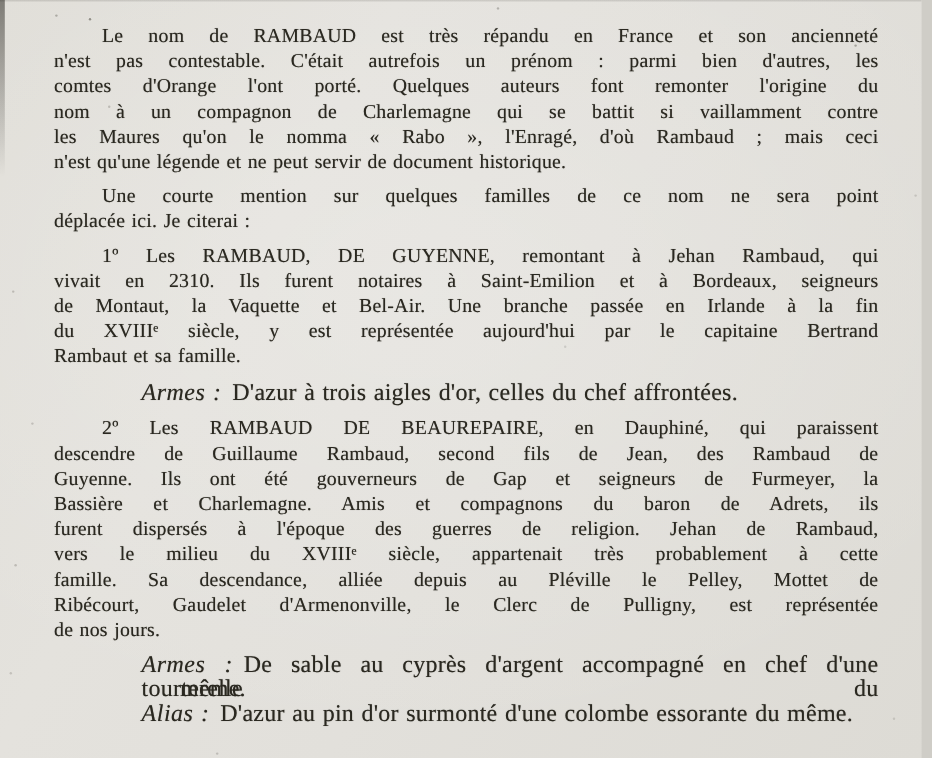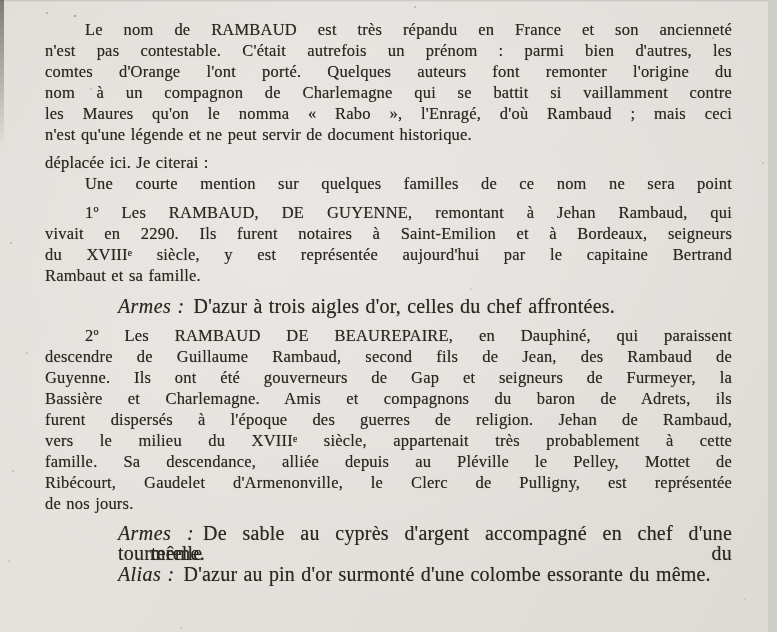--- a/index.html
+++ b/index.html
@@ -96,27 +96,28 @@
     <div class="para p1">
       <div class="line ind">Le nom de RAMBAUD est très répandu en France et son ancienneté</div>
       <div class="line">n'est pas contestable. C'était autrefois un prénom : parmi bien d'autres, les</div>
       <div class="line">comtes d'Orange l'ont porté. Quelques auteurs font remonter l'origine du</div>
       <div class="line">nom à un compagnon de Charlemagne qui se battit si vaillamment contre</div>
       <div class="line">les Maures qu'on le nomma « Rabo », l'Enragé, d'où Rambaud ; mais ceci</div>
       <div class="line last">n'est qu'une légende et ne peut servir de document historique.</div>
     </div>
 
     <div class="para p2">
+      <div class="line ind">Une courte mention sur quelques familles de ce nom ne sera point</div>
       <div class="line last">déplacée ici. Je citerai :</div>
-      <div class="line ind">Une courte mention sur quelques familles de ce nom ne sera point</div>
     </div>
 
     <div class="para p3">
       <div class="line ind">1º Les RAMBAUD, DE GUYENNE, remontant à Jehan Rambaud, qui</div>
-      <div class="line">vivait en 2290. Ils furent notaires à Saint-Emilion et à Bordeaux, seigneurs</div>
+      <div class="line">vivait en 2310. Ils furent notaires à Saint-Emilion et à Bordeaux, seigneurs</div>
+      <div class="line">de Montaut, la Vaquette et Bel-Air. Une branche passée en Irlande à la fin</div>
       <div class="line">du XVIIIᵉ siècle, y est représentée aujourd'hui par le capitaine Bertrand</div>
       <div class="line last">Rambaut et sa famille.</div>
     </div>
 
     <div class="note note1">
       <div class="line last">
         <i class="lbl">Armes :</i><span>D'azur à trois aigles d'or, celles du chef affrontées.</span>
       </div>
     </div>
 

